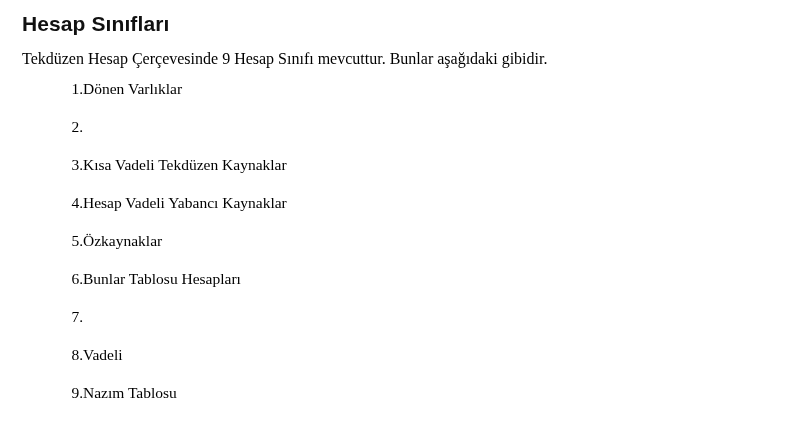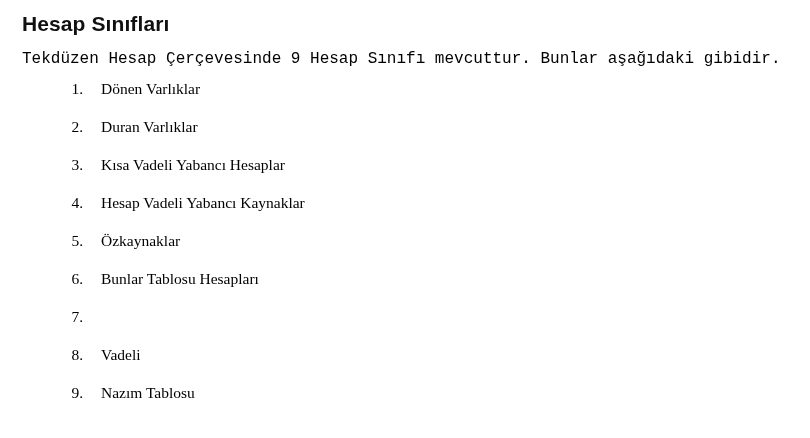--- a/index.html
+++ b/index.html
@@ -23,21 +23,21 @@
   }
   .page-title {
     font-family: "Liberation Sans", sans-serif;
     font-size: 21px;
     font-weight: bold;
     color: #111111;
     margin: 6px 0 0 22px;
     letter-spacing: 0.1px;
   }
   .intro-paragraph {
-    font-family: Liberation Mono, monospace;
+    font-family: Liberation Serif, serif;
     font-size: 16px;
     color: #000000;
     margin: 14px 0 0 22px;
   }
   .class-list {
     list-style: none;
     margin: 12px 0 0 0;
     padding: 0;
   }
   .class-list li {
@@ -51,44 +51,42 @@
     text-align: right;
     font-family: "Liberation Serif", serif;
     font-size: 15.5px;
     color: #000000;
     margin-left: 55px;
   }
   .item-label {
     font-family: "Liberation Serif", serif;
     font-size: 15.5px;
     color: #000000;
-    margin-left: 18px;
   }
 </style>
 </head>
 <body>
 
 <div class="page">
 
   <h1 class="page-title">Hesap Sınıfları</h1>
 
   <p class="intro-paragraph">Tekdüzen Hesap Çerçevesinde 9 Hesap Sınıfı mevcuttur. Bunlar aşağıdaki gibidir.</p>
 
   <ol class="class-list">
     <li>
       <span class="item-number">1.</span>
       <span class="item-label">Dönen Varlıklar</span>
     </li>
     <li>
       <span class="item-number">2.</span>
-      <span class="item-label">Duran Varlıklar</span>
     </li>
     <li>
       <span class="item-number">3.</span>
-      <span class="item-label">Kısa Vadeli Yabancı Hesaplar</span>
+      <span class="item-label">Kısa Vadeli Tekdüzen Kaynaklar</span>
     </li>
     <li>
       <span class="item-number">4.</span>
       <span class="item-label">Hesap Vadeli Yabancı Kaynaklar</span>
     </li>
     <li>
       <span class="item-number">5.</span>
       <span class="item-label">Özkaynaklar</span>
     </li>
     <li>

